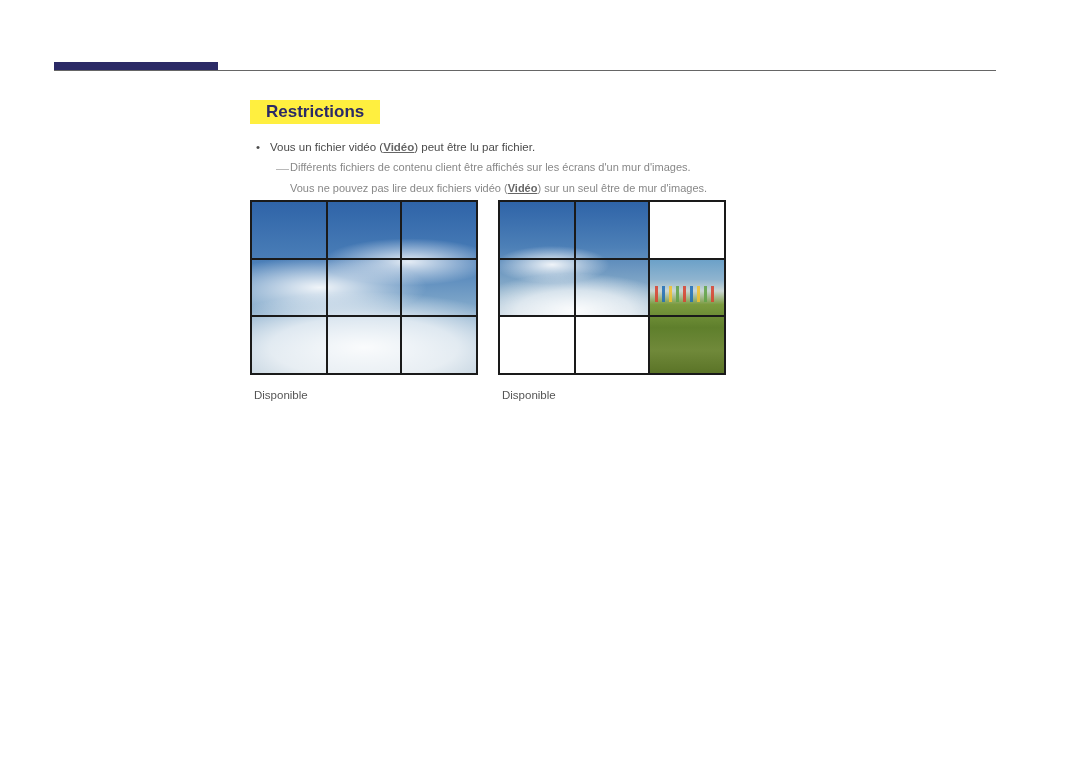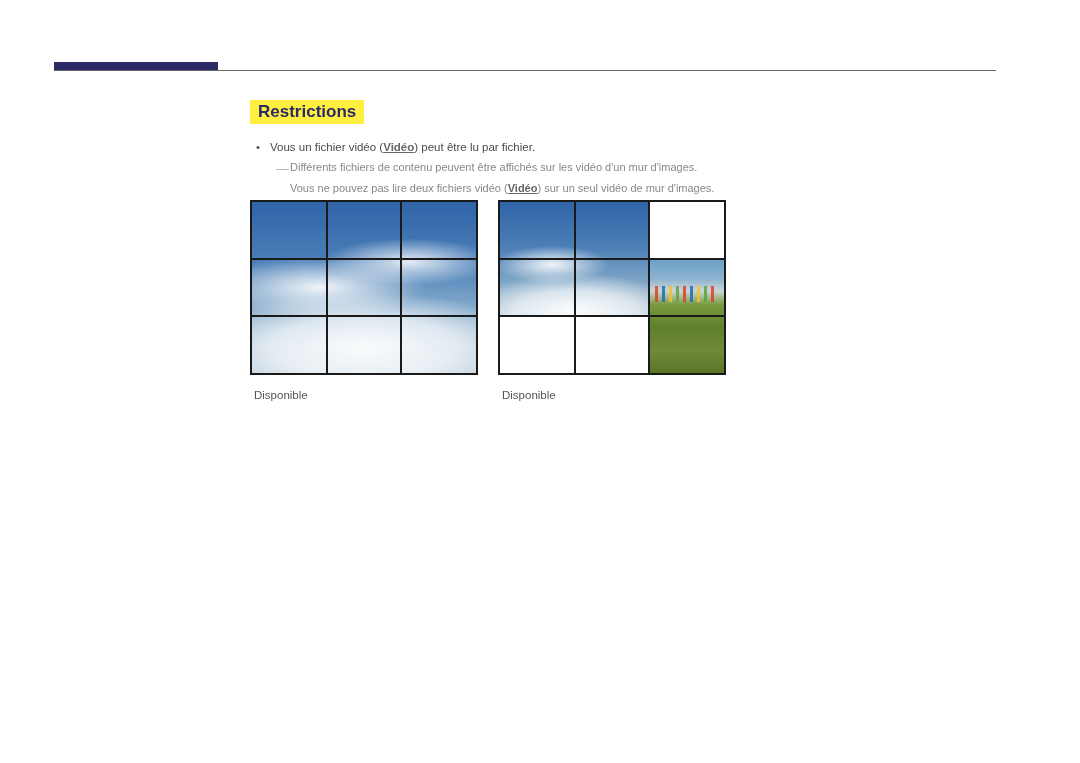--- a/index.html
+++ b/index.html
@@ -37,21 +37,21 @@
     left: 250px;
     top: 100px;
     right: 84px;
   }
   .heading {
     display: inline-block;
     background: #ffef3f;
     color: #2b2a66;
     font-size: 17px;
     font-weight: 700;
-    padding: 2px 8px;
+    padding: 2px 16px;
     margin-bottom: 14px;
   }
   .bullet-block {
     font-size: 11.5px;
     line-height: 1.6;
     margin-bottom: 18px;
   }
   .bullet-row {
     display: flex;
     gap: 10px;
@@ -213,24 +213,24 @@
 
     <div class="bullet-block">
       <div class="bullet-row">
         <span class="dot">•</span>
         <span>
           <span>Vous un fichier vidéo (</span><span class="bold-kw">Vidéo</span><span>) peut être lu par fichier.</span>
         </span>
       </div>
       <div class="sub-block">
         <div>
-          <span class="dash">―</span><span>Différents fichiers de contenu peuvent être affichés sur les vidéo d'un mur d'images.</span>
+          <span class="dash">―</span><span>Différents fichiers de contenu client être affichés sur les écrans d'un mur d'images.</span>
         </div>
         <div style="padding-left:14px;">
-          <span>Vous ne pouvez pas lire deux fichiers vidéo (</span><span class="bold-kw">Vidéo</span><span>) sur un seul vidéo de mur d'images.</span>
+          <span>Vous ne pouvez pas lire deux fichiers vidéo (</span><span class="bold-kw">Vidéo</span><span>) sur un seul être de mur d'images.</span>
         </div>
       </div>
     </div>
   </div>
 
   <div class="figures">
 
     <div class="fig">
       <div class="wall">
         <div class="sky-full"></div>

